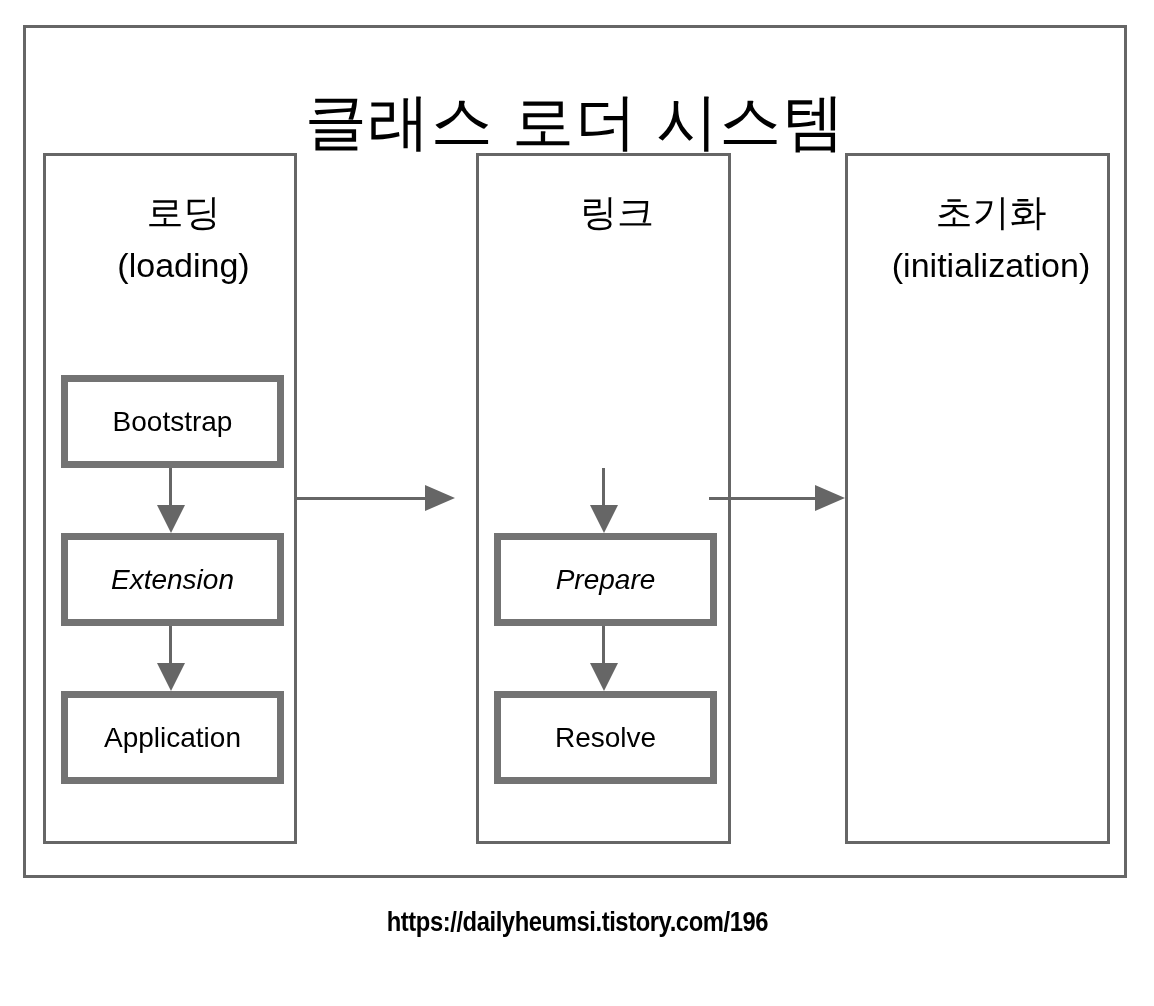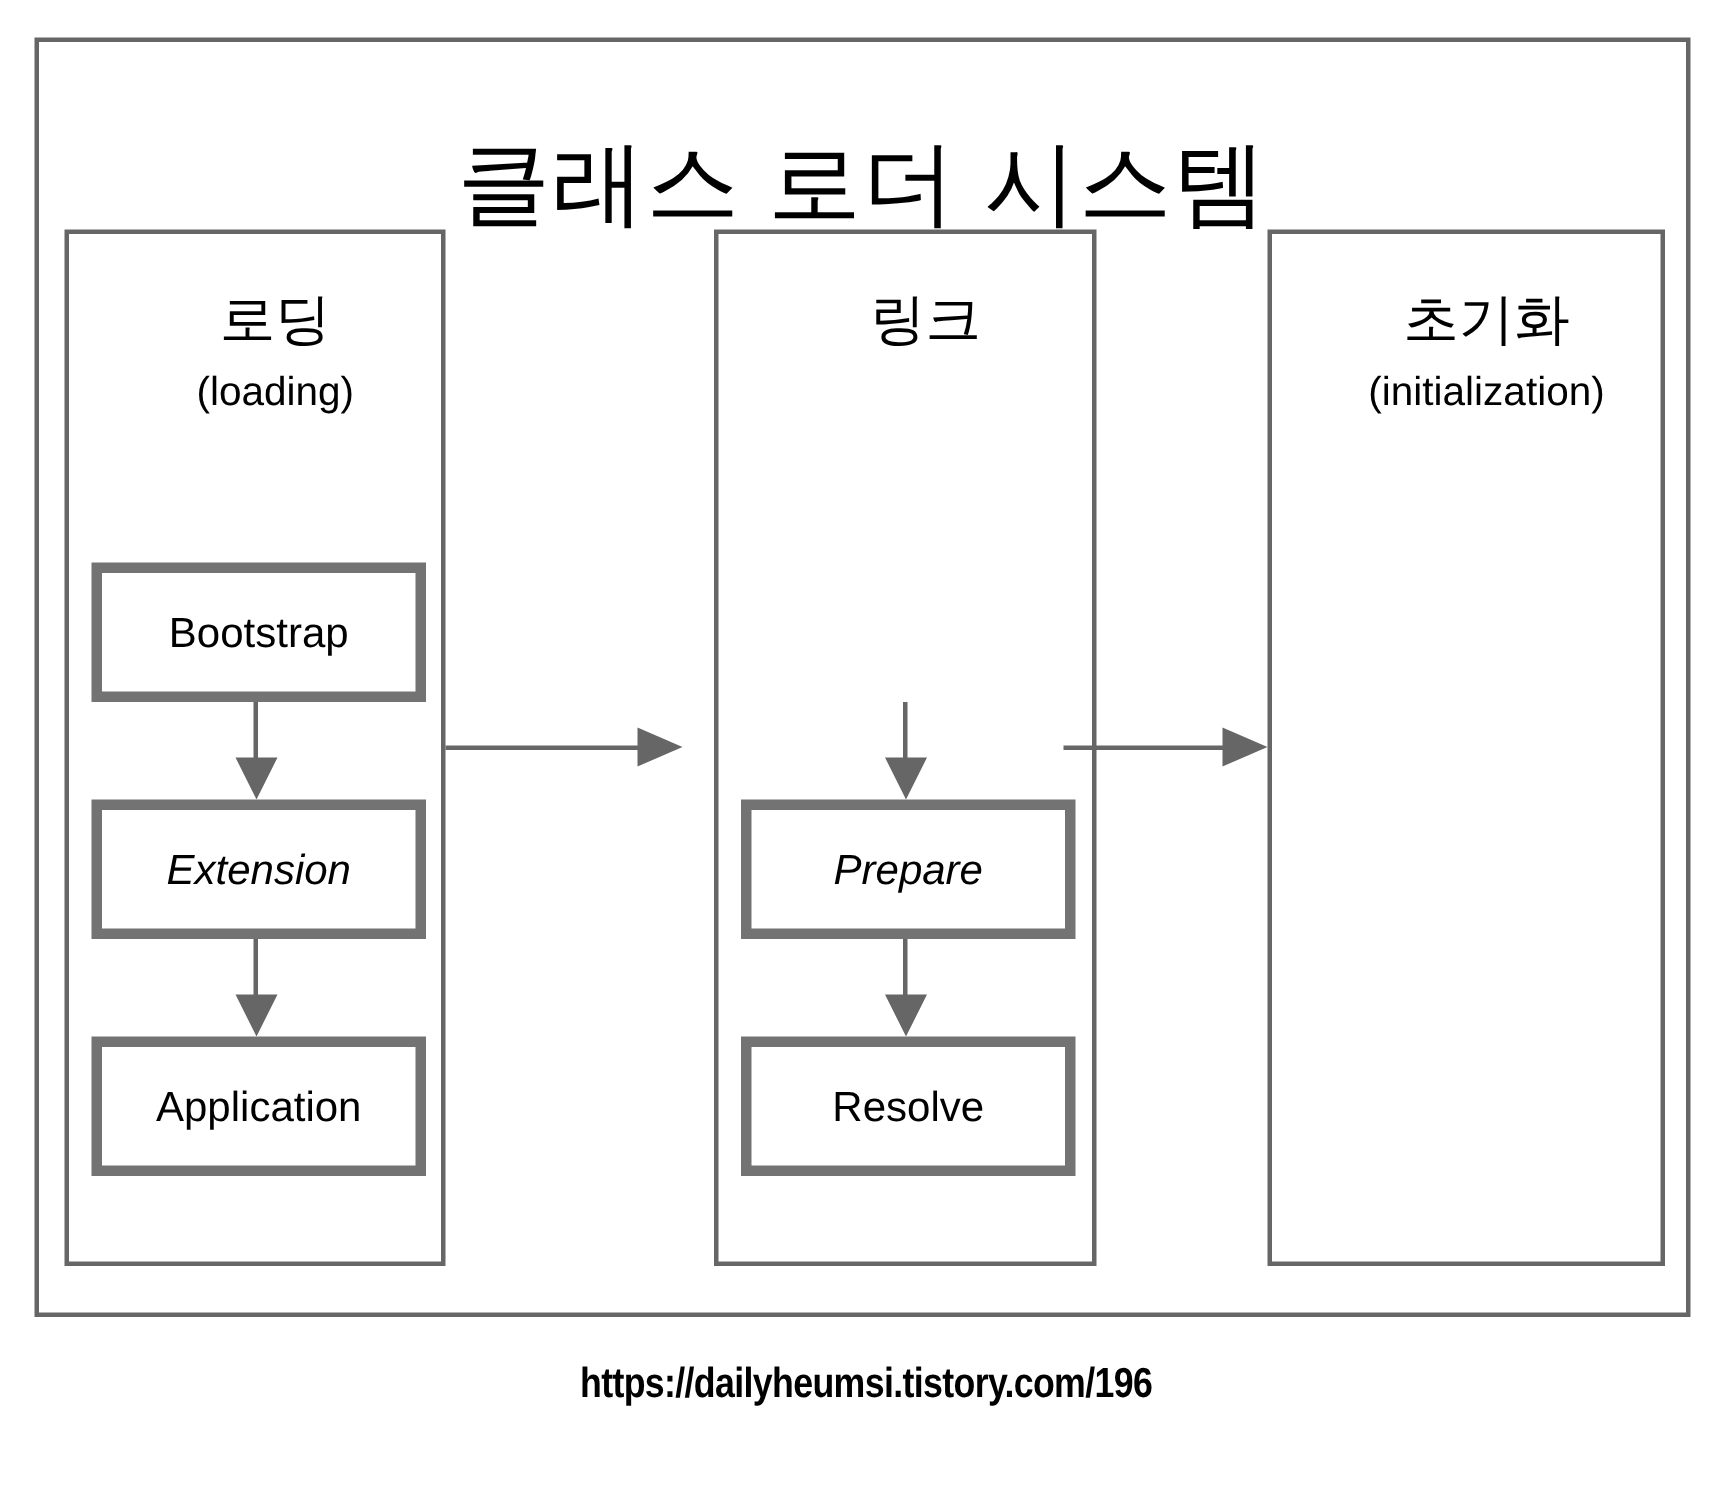--- a/index.html
+++ b/index.html
@@ -42,21 +42,21 @@
   .col-title-ko {
     margin-top: 32px;
     text-align: center;
     font-size: 37px;
     font-weight: 500;
     color: #000000;
   }
   .col-title-en {
     margin-top: 8px;
     text-align: center;
-    font-size: 27px;
+    font-size: 34px;
     font-weight: 400;
     color: #000000;
   }
   .flow-node {
     position: absolute;
     left: 15px;
     width: 223px;
     height: 93px;
     border: 7px solid #737373;
     background: #ffffff;

